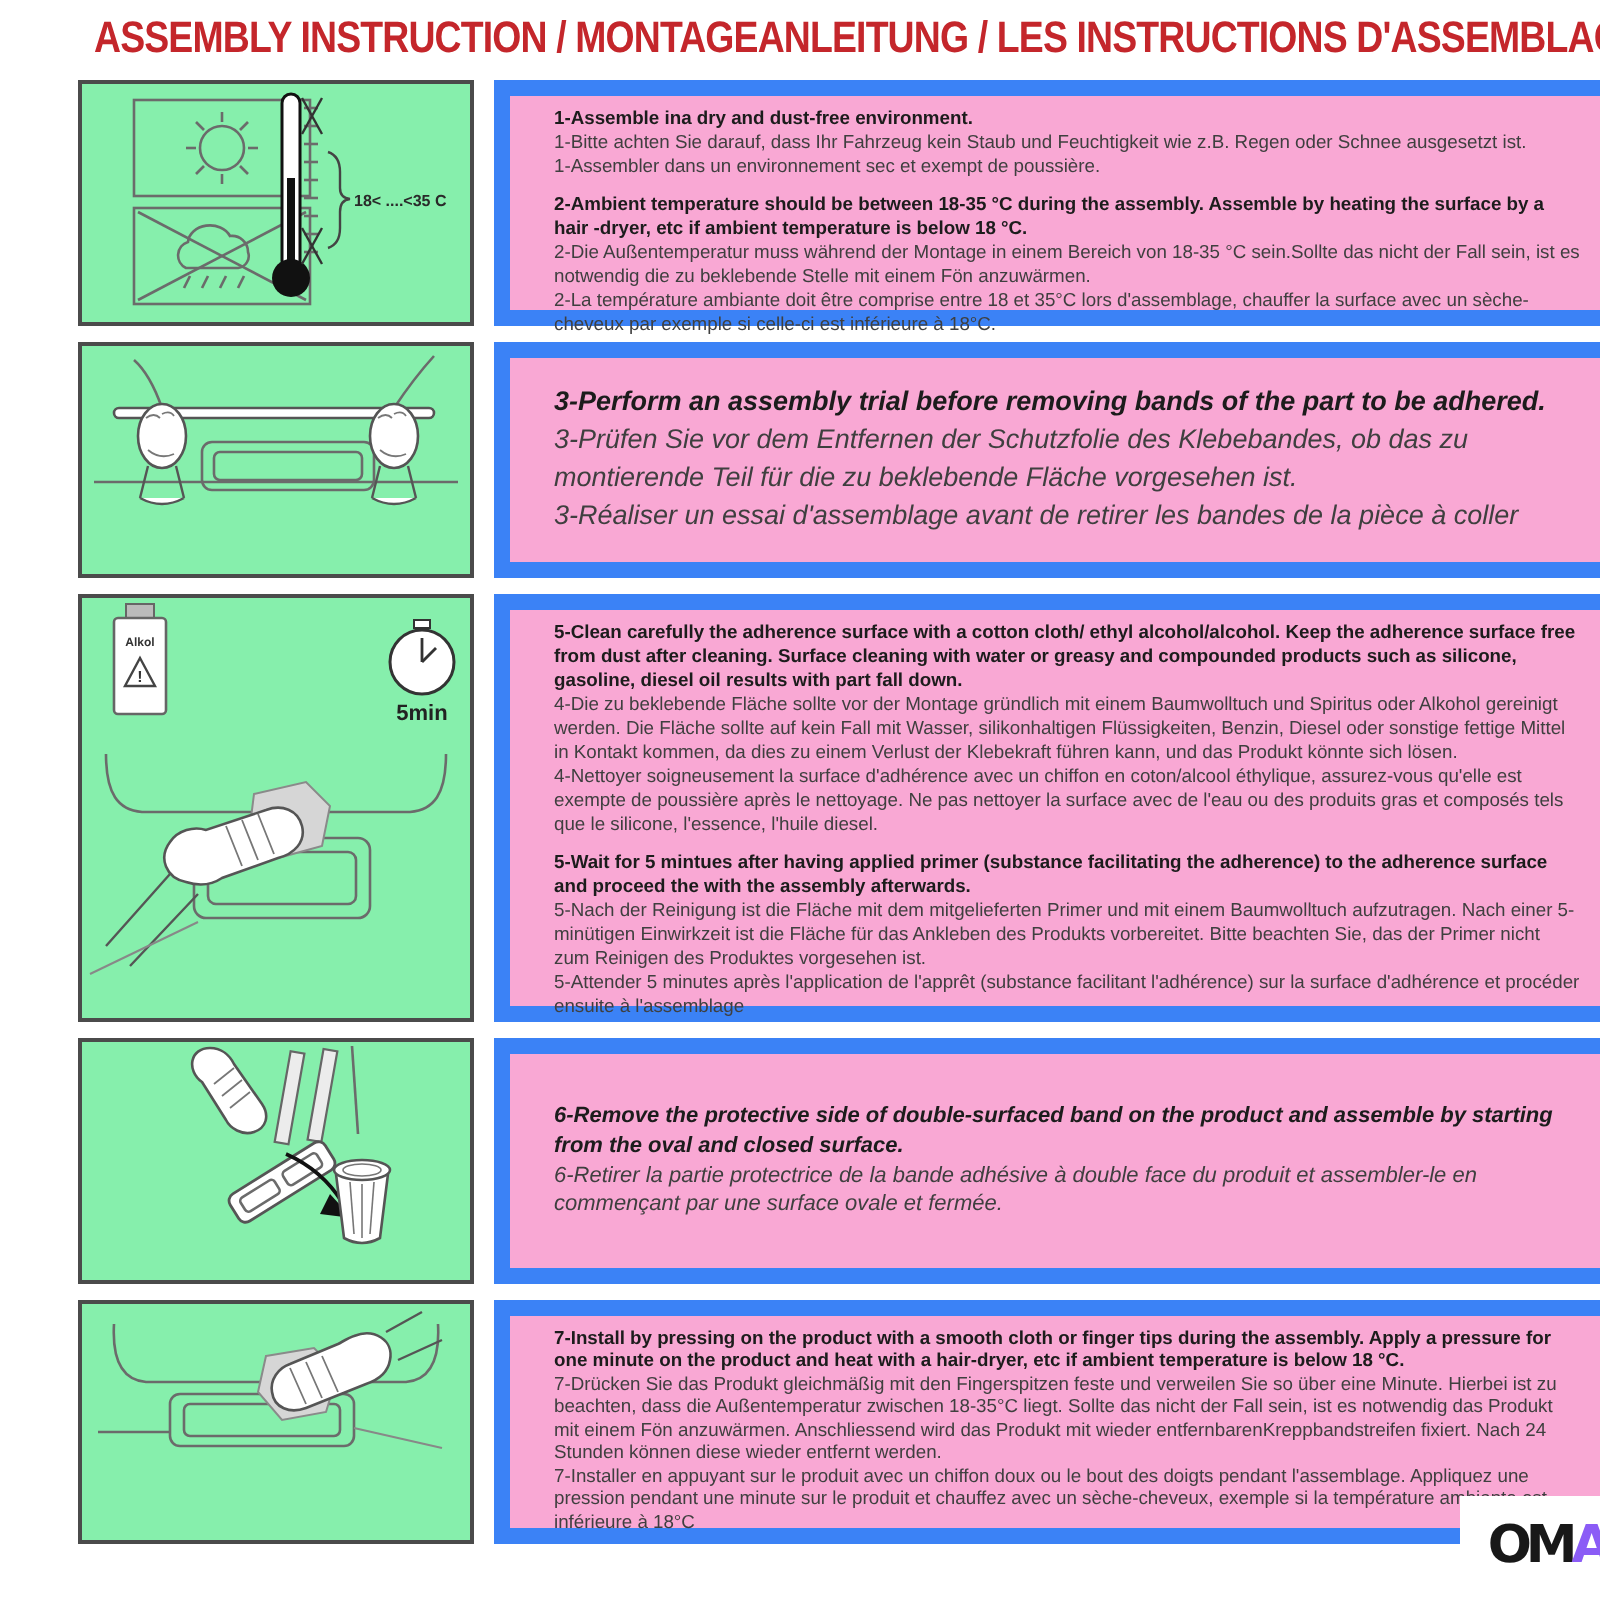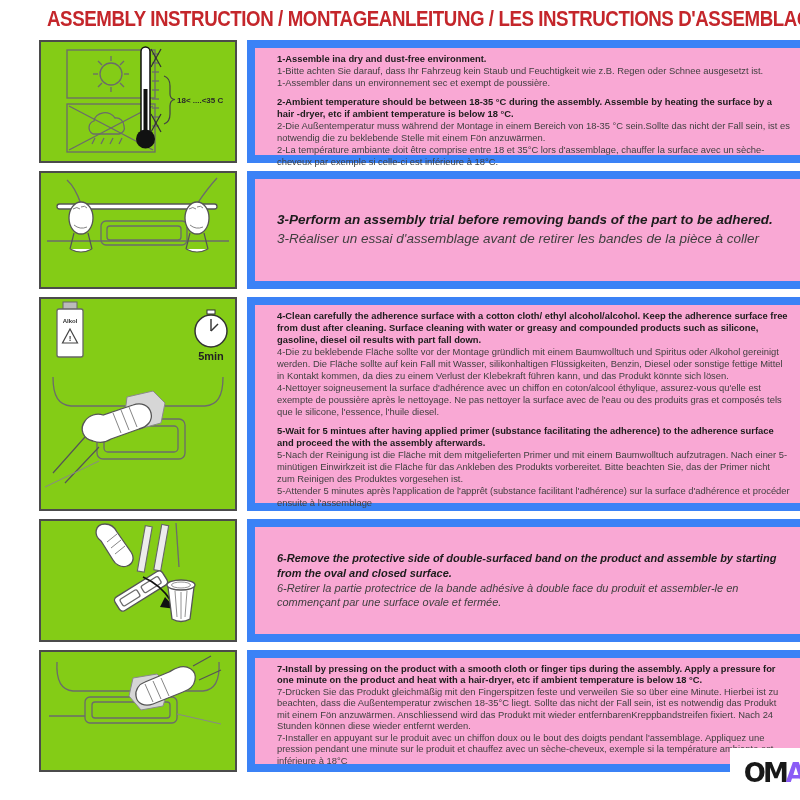--- a/index.html
+++ b/index.html
@@ -3,21 +3,21 @@
 <meta charset="utf-8">
 <style>
   html,body{margin:0;padding:0;background:#ffffff;}
   .page{position:relative;width:800px;height:800px;background:#fff;overflow:hidden;
         font-family:"Liberation Sans",sans-serif;margin-left:25px;}
   .title{position:absolute;left:22px;top:6px;font-size:22px;font-weight:bold;color:#C4262B;
          letter-spacing:-0.5px;white-space:nowrap;transform:scaleX(0.85);transform-origin:left center;}
   .grid{position:absolute;left:14px;top:40px;width:781px;display:flex;flex-direction:column;gap:8px;}
   .row{display:flex;gap:10px;}
   .r1{height:123px}.r2{height:118px}.r3{height:214px}.r4{height:123px}.r5{height:122px}
-  .illus{width:198px;flex:none;border:2px solid #4B4B4B;box-sizing:border-box;background:#84cc16;}
+  .illus{width:198px;flex:none;border:2px solid #4B4B4B;box-sizing:border-box;background:#86efac;}
   .illus svg{display:block;width:100%;height:100%;}
   .textbox{flex:1;border:8px solid #3b82f6;box-sizing:border-box;padding:5px 22px;color:#3f3f3f;background:#f9a8d4;}
   .textbox p{margin:0;}
   .en{font-weight:bold;color:#1c1c1c;}
   .small{font-size:9.4px;line-height:1.28;}
   .tight{line-height:1.22;}
   .big{font-size:13.5px;line-height:1.4;}
   .mid{font-size:11px;line-height:1.36;}
   .vcenter{display:flex;flex-direction:column;justify-content:center;font-style:italic;}
   .item + .item{margin-top:7px;}
@@ -118,20 +118,21 @@
             <ellipse cx="156" cy="45" rx="12" ry="16" fill="#fff" stroke="#555" stroke-width="1.3"></ellipse>
             <path d="M148,36 q4,-3 7,0 M156,34 q4,-2 6,1" stroke="#777" stroke-width="0.9" fill="none"></path>
             <path d="M149,52 q6,5 13,2" stroke="#777" stroke-width="0.9" fill="none"></path>
             <path d="M149,60 L145,76 M163,60 L167,76 M145,76 Q156,82 167,76" stroke="#555" stroke-width="1.2" fill="#fff"></path>
           </g>
         </svg>
       </div>
       <div class="textbox big vcenter">
         <div class="item">
           <p class="en">3-Perform an assembly trial before removing bands of the part to be adhered.</p>
+          <p>3-Prüfen Sie vor dem Entfernen der Schutzfolie des Klebebandes, ob das zu montierende Teil für die zu beklebende Fläche vorgesehen ist.</p>
           <p>3-Réaliser un essai d'assemblage avant de retirer les bandes de la pièce à coller</p>
         </div>
       </div>
     </div>
 
     <div class="row r3">
       <div class="illus">
         <svg viewBox="0 0 194 210">
           <g>
             <rect x="22" y="3" width="14" height="8" fill="#bbb" stroke="#666" stroke-width="1"></rect>
@@ -154,21 +155,21 @@
             <polygon points="86,98 112,92 124,104 120,124 98,130 84,114" fill="#d6d6d6" stroke="#8a8a8a" stroke-width="1"></polygon>
             <path d="M52,142 C42,140 38,130 44,122 C48,116 56,114 62,116 L92,106 C100,103 108,106 110,114 C112,122 106,128 98,130 L70,140 C64,144 58,144 52,142 Z" fill="#fff" stroke="#555" stroke-width="1.3"></path>
             <path d="M88,108 L96,128 M80,111 L88,131 M72,114 L80,134" stroke="#777" stroke-width="0.9" fill="none"></path>
             <path d="M12,174 L44,138 M24,184 L58,148" stroke="#555" stroke-width="1.2" fill="none"></path>
           </g>
           <line x1="4" y1="188" x2="58" y2="162" stroke="#888" stroke-width="1"></line>
         </svg>
       </div>
       <div class="textbox small">
         <div class="item">
-          <p class="en">4-Clean carefully the adherence surface with a cotton cloth/ ethyl alcohol/alcohol. Keep the adherence surface free from dust after cleaning. Surface cleaning with water or greasy and compounded products such as silicone, gasoline, diesel oil results with part fall down.</p>
+          <p class="en">5-Clean carefully the adherence surface with a cotton cloth/ ethyl alcohol/alcohol. Keep the adherence surface free from dust after cleaning. Surface cleaning with water or greasy and compounded products such as silicone, gasoline, diesel oil results with part fall down.</p>
           <p>4-Die zu beklebende Fläche sollte vor der Montage gründlich mit einem Baumwolltuch und Spiritus oder Alkohol gereinigt werden. Die Fläche sollte auf kein Fall mit Wasser, silikonhaltigen Flüssigkeiten, Benzin, Diesel oder sonstige fettige Mittel in Kontakt kommen, da dies zu einem Verlust der Klebekraft führen kann, und das Produkt könnte sich lösen.</p>
           <p>4-Nettoyer soigneusement la surface d'adhérence avec un chiffon en coton/alcool éthylique, assurez-vous qu'elle est exempte de poussière après le nettoyage. Ne pas nettoyer la surface avec de l'eau ou des produits gras et composés tels que le silicone, l'essence, l'huile diesel.</p>
         </div>
         <div class="item">
           <p class="en">5-Wait for 5 mintues after having applied primer (substance facilitating the adherence) to the adherence surface and proceed the with the assembly afterwards.</p>
           <p>5-Nach der Reinigung ist die Fläche mit dem mitgelieferten Primer und mit einem Baumwolltuch aufzutragen. Nach einer 5-minütigen Einwirkzeit ist die Fläche für das Ankleben des Produkts vorbereitet. Bitte beachten Sie, das der Primer nicht zum Reinigen des Produktes vorgesehen ist.</p>
           <p>5-Attender 5 minutes après l'application de l'apprêt (substance facilitant l'adhérence) sur la surface d'adhérence et procéder ensuite à l'assemblage</p>
         </div>
       </div>
     </div>

